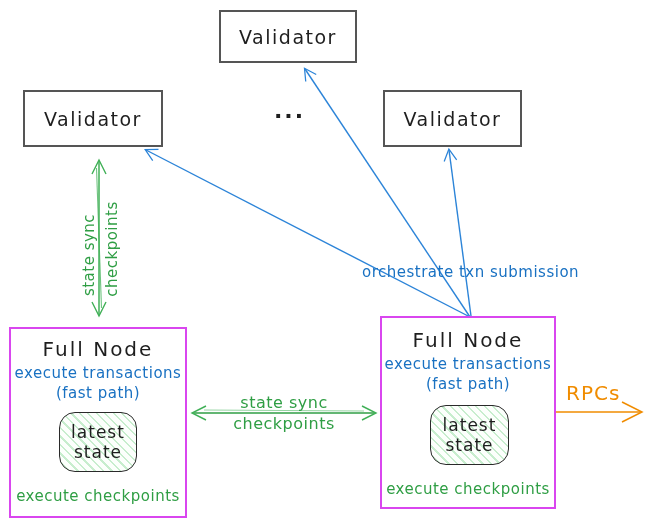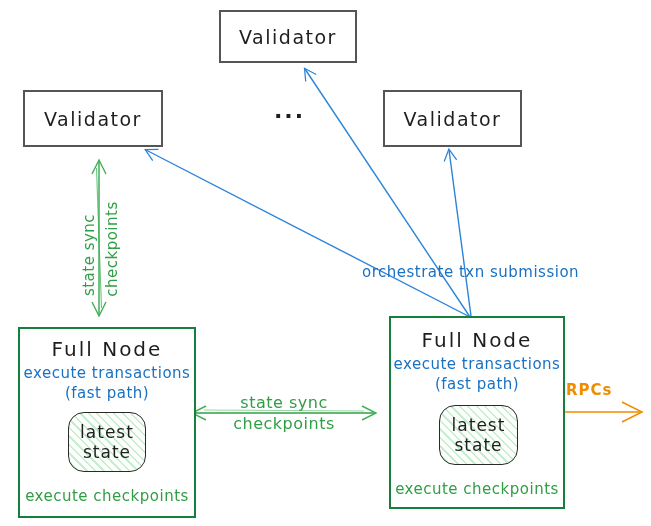--- a/index.html
+++ b/index.html
@@ -2,21 +2,21 @@
 <html><head>
 <meta charset="utf-8">
 <style>
   html,body{margin:0;padding:0;background:#ffffff;}
   body{font-family:"DejaVu Sans","Liberation Sans",sans-serif;color:#1e1e1e;}
   .stage{position:relative;width:651px;height:526px;background:#ffffff;overflow:hidden;padding-left:48px;}
   .stage svg.arrows{position:absolute;left:0;top:0;z-index:1;}
   .node{position:absolute;background:#ffffff;box-sizing:border-box;z-index:2;}
   .validator{border:2px solid #555555;display:flex;align-items:center;justify-content:center;
              font-size:19px;letter-spacing:1.5px;color:#1e1e1e;}
-  .fullnode{border:2px solid #15803d;margin-left:9px;}
+  .fullnode{border:2px solid #d946ef;}
   .fullnode .line{position:absolute;left:0;width:100%;text-align:center;white-space:nowrap;}
   .fn-title{font-size:20px;letter-spacing:2px;color:#1e1e1e;}
   .txt-blue{color:#1971c2;}
   .txt-green{color:#2f9e44;}
   .txt-orange{color:#f08c00;}
   .body-txt{font-size:15px;letter-spacing:0.5px;}
   .statebox{position:absolute;box-sizing:border-box;border:1.6px solid #2a2a2a;border-radius:16px;
             display:flex;flex-direction:column;align-items:center;justify-content:center;
             font-size:17px;line-height:1.2;letter-spacing:1px;color:#1e1e1e;
             background-color:#fcfffc;
@@ -105,15 +105,15 @@
   </div>
 
   <div class="label rot body-txt txt-green" style="left:24px;top:246px;width:130px;">state sync</div>
   <div class="label rot body-txt txt-green" style="left:47px;top:240px;width:130px;">checkpoints</div>
 
   <div class="label txt-green" style="left:214px;top:393px;width:140px;text-align:center;font-size:16px;letter-spacing:0.5px;">state sync</div>
   <div class="label txt-green" style="left:214px;top:414px;width:140px;text-align:center;font-size:16px;letter-spacing:0.5px;">checkpoints</div>
 
   <div class="label body-txt txt-blue" style="left:362px;top:219px;margin-top:44px;">orchestrate txn submission</div>
 
-  <div class="label txt-orange" style="left:566px;top:381px;font-size:15px;font-weight:700;letter-spacing:1px;">RPCs</div>
+  <div class="label txt-orange" style="left:566px;top:381px;font-size:20px;font-weight:400;letter-spacing:1px;">RPCs</div>
 
 </div>
 
 </body></html>

